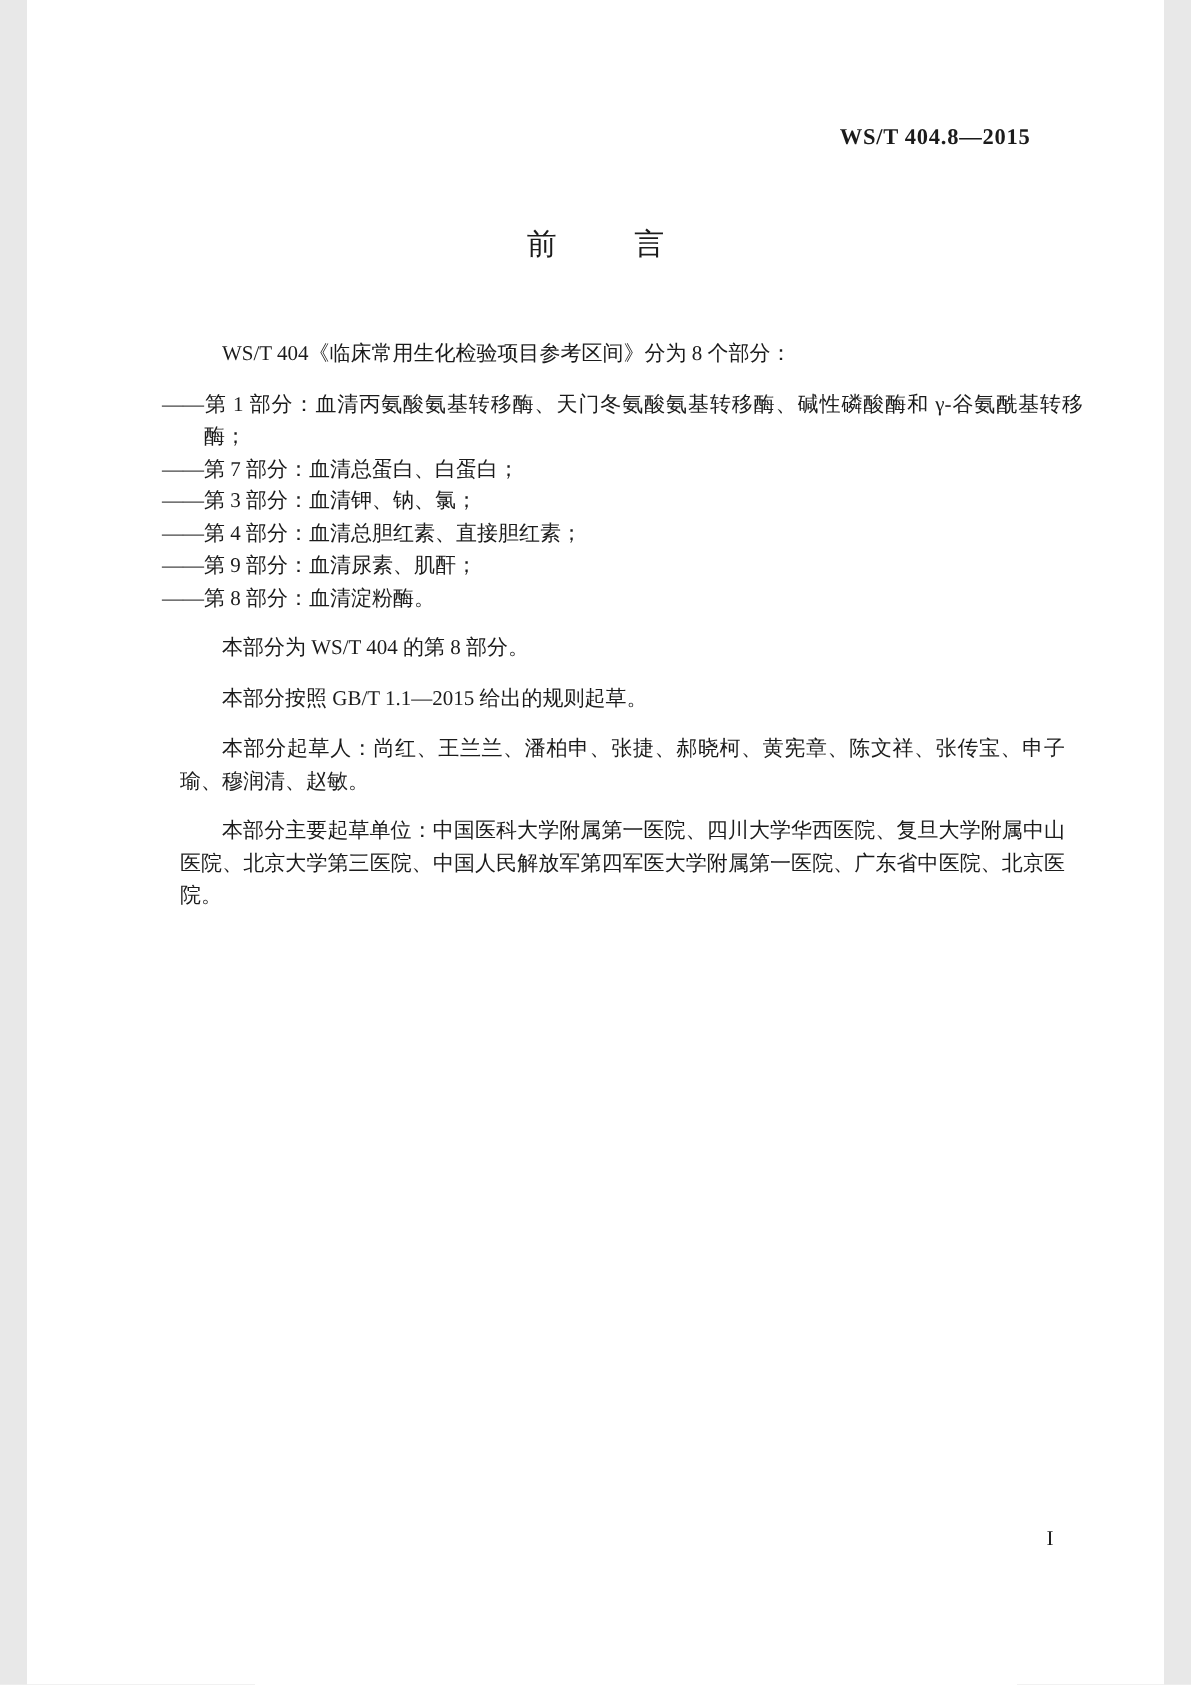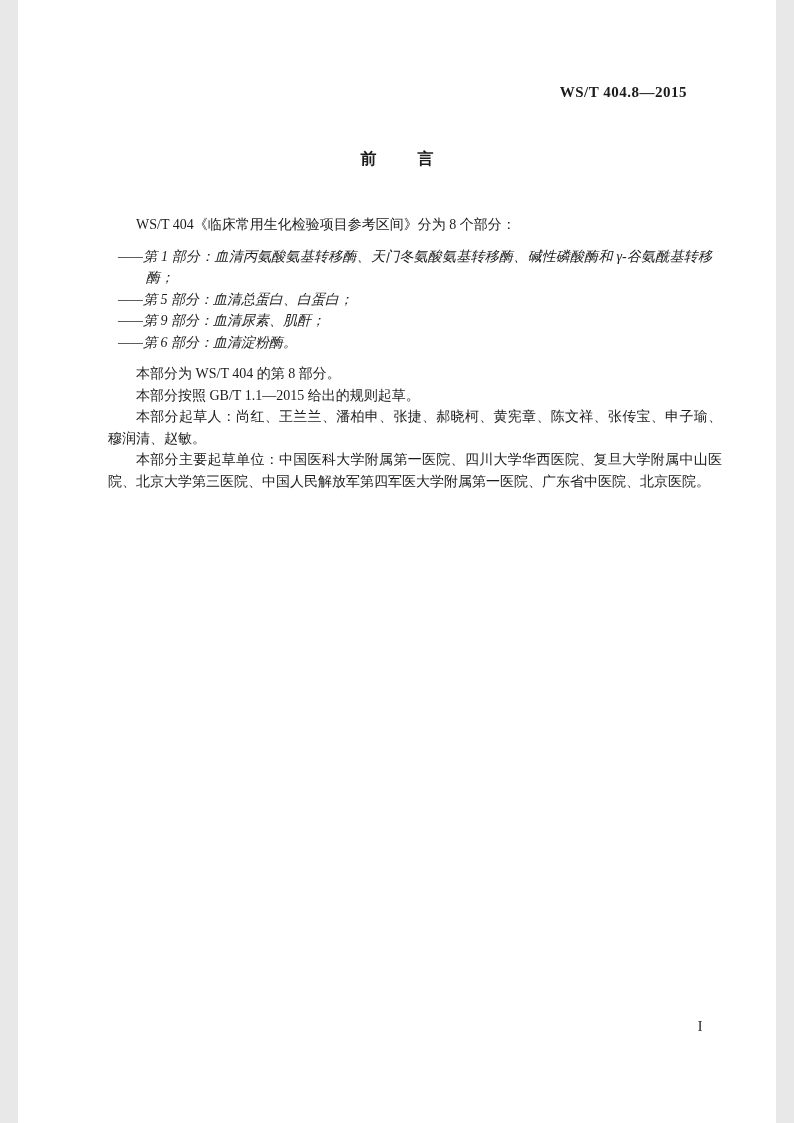--- a/index.html
+++ b/index.html
@@ -26,46 +26,45 @@
     letter-spacing: 0.5px;
     white-space: nowrap;
   }
   .doc-title {
     position: absolute;
     top: 149px;
     left: 0;
     width: 100%;
     text-align: center;
     font-family: "Liberation Sans", "DejaVu Sans", sans-serif;
-    font-size: 16px;
-    font-weight: bold;
+    font-size: 20px;
+    font-weight: normal;
     
     word-spacing: 2.3em;
     white-space: pre;
   }
   .body-text {
     position: absolute;
     top: 214px;
     left: 90px;
     width: 614px;
     font-family: "Liberation Serif", "DejaVu Serif", serif;
     font-size: 14px;
     line-height: 21.5px;
     text-align: justify;
   }
   .body-text p {
-    margin: 0;
+    margin: 12px;
     padding: 0;
     text-indent: 28px; 
   }
   ul.parts-list {
-    margin: 10px;
+    margin: 0;
     padding: 0;
     list-style: none;
-    font-style: italic;
   }
   ul.parts-list li {
     margin: 0;
     padding-left: 28px;   
     text-indent: -28px;
   }
   .page-number {
     position: absolute;
     top: 1019px;
     left: 668px;
@@ -83,23 +82,25 @@
   <div class="header-code">WS/T 404.8—2015</div>
 
   <div class="doc-title">前 言</div>
 
   <div class="body-text">
 
     <p>WS/T 404《临床常用生化检验项目参考区间》分为 8 个部分：</p>
 
     <ul class="parts-list">
       <li>——第 1 部分：血清丙氨酸氨基转移酶、天门冬氨酸氨基转移酶、碱性磷酸酶和 γ-谷氨酰基转移酶；</li>
-      <li>——第 5 部分：血清总蛋白、白蛋白；</li>
+      <li>——第 7 部分：血清总蛋白、白蛋白；</li>
+      <li>——第 3 部分：血清钾、钠、氯；</li>
+      <li>——第 4 部分：血清总胆红素、直接胆红素；</li>
       <li>——第 9 部分：血清尿素、肌酐；</li>
-      <li>——第 6 部分：血清淀粉酶。</li>
+      <li>——第 8 部分：血清淀粉酶。</li>
     </ul>
 
     <p>本部分为 WS/T 404 的第 8 部分。</p>
     <p>本部分按照 GB/T 1.1—2015 给出的规则起草。</p>
     <p>本部分起草人：尚红、王兰兰、潘柏申、张捷、郝晓柯、黄宪章、陈文祥、张传宝、申子瑜、穆润清、赵敏。</p>
     <p>本部分主要起草单位：中国医科大学附属第一医院、四川大学华西医院、复旦大学附属中山医院、北京大学第三医院、中国人民解放军第四军医大学附属第一医院、广东省中医院、北京医院。</p>
 
   </div>
 
   <div class="page-number">I</div>

